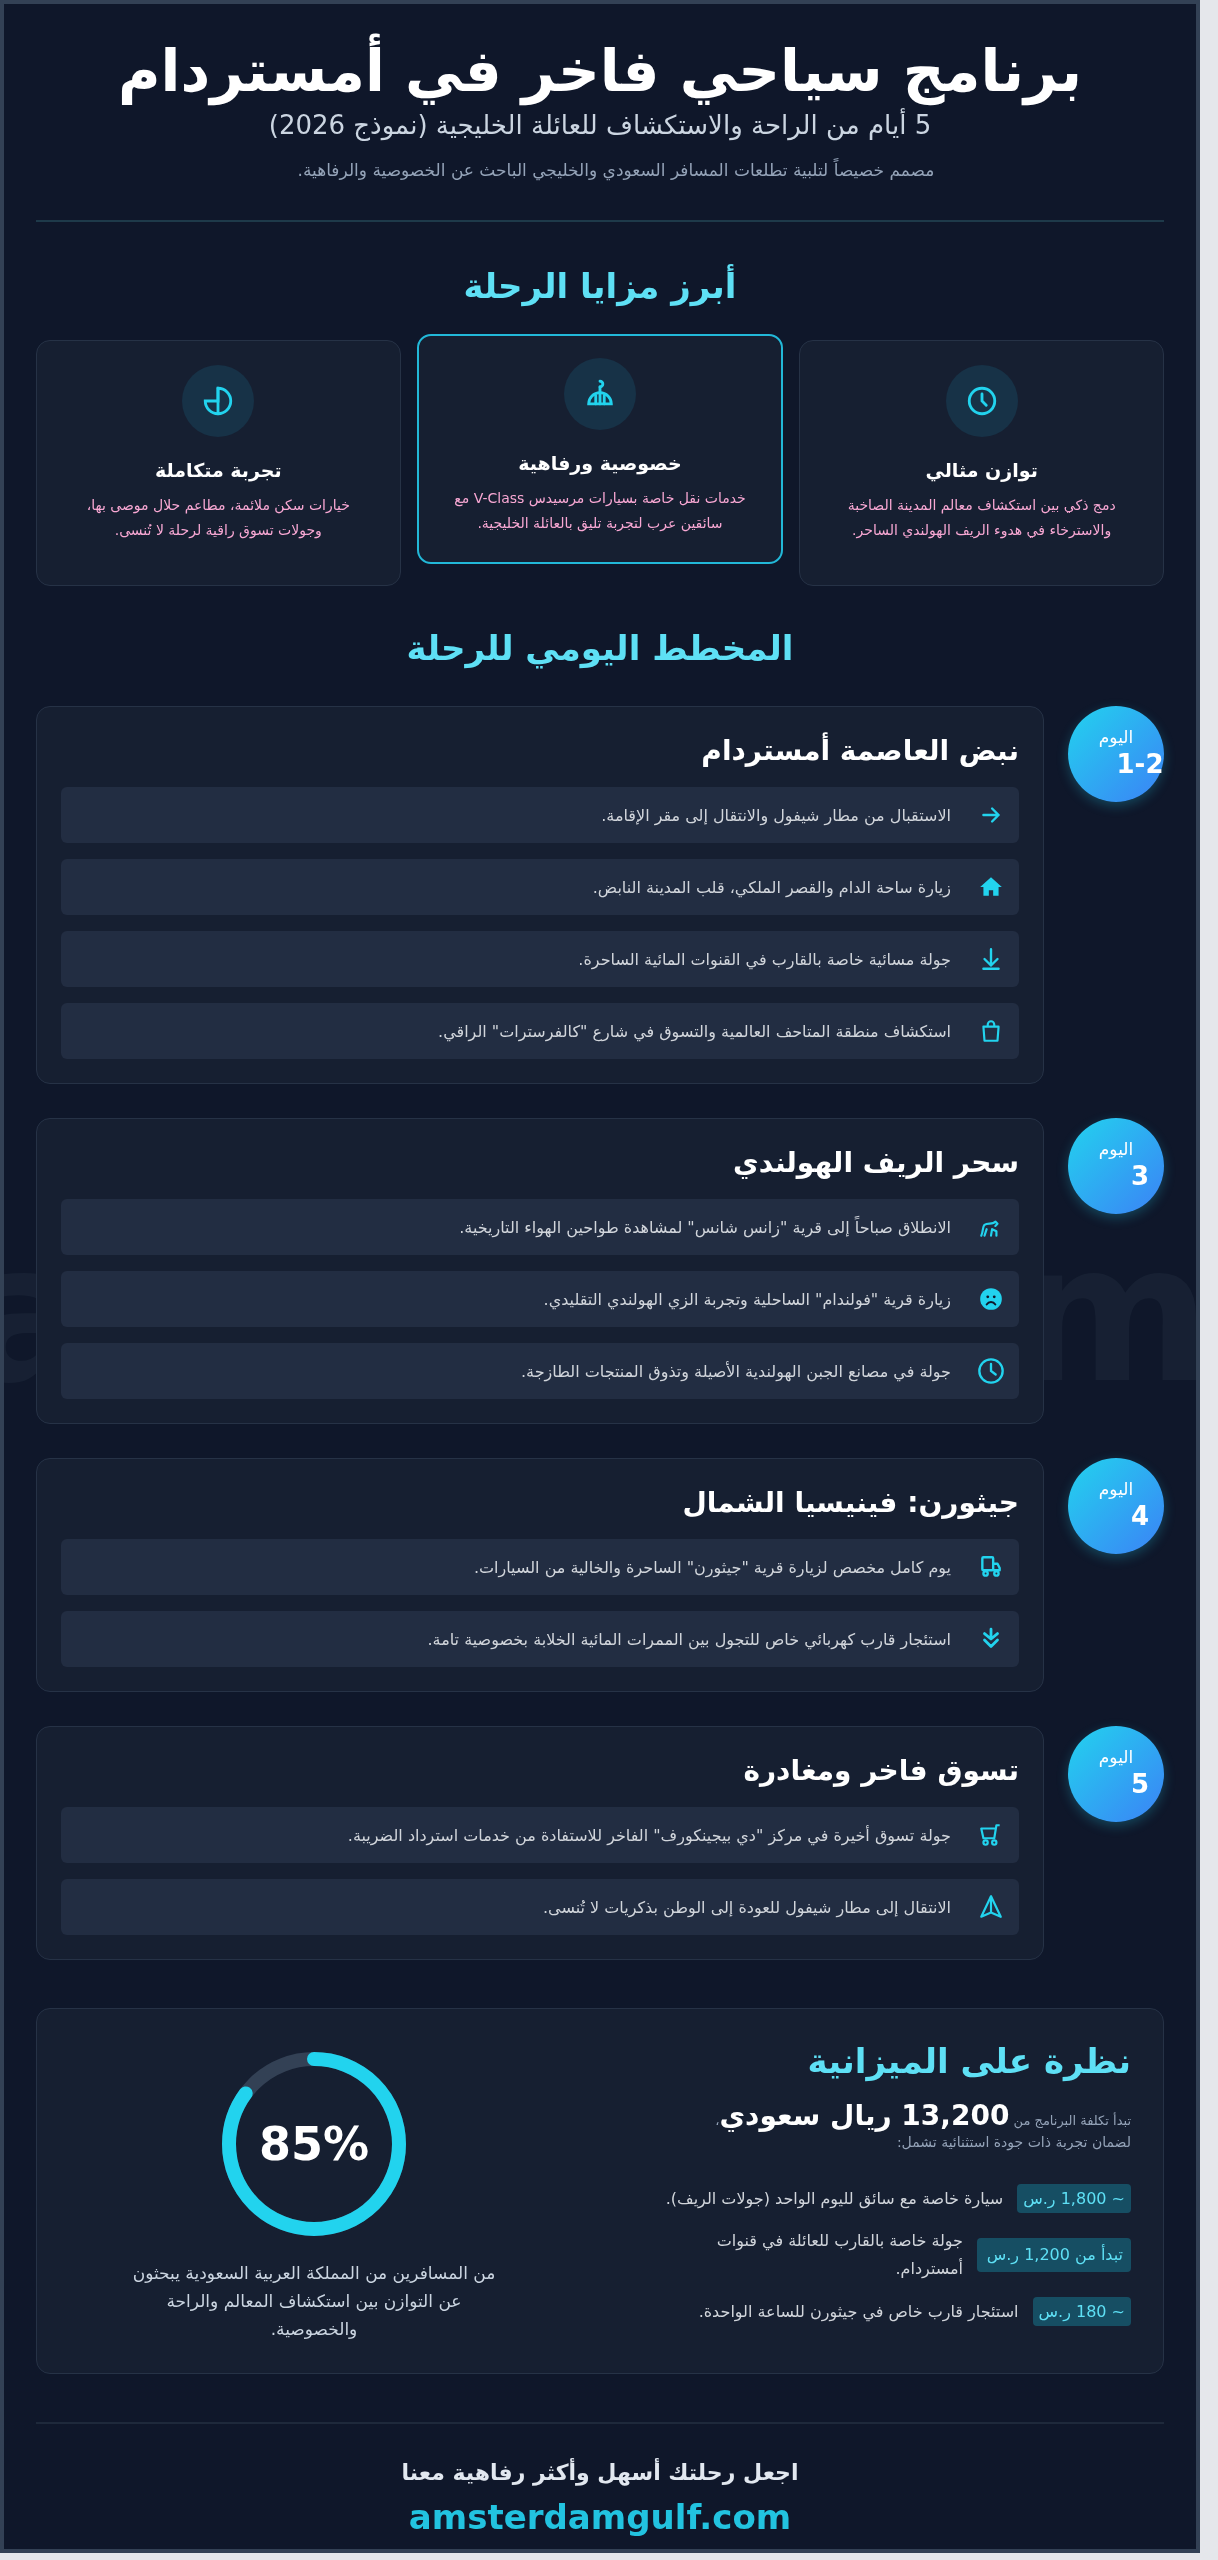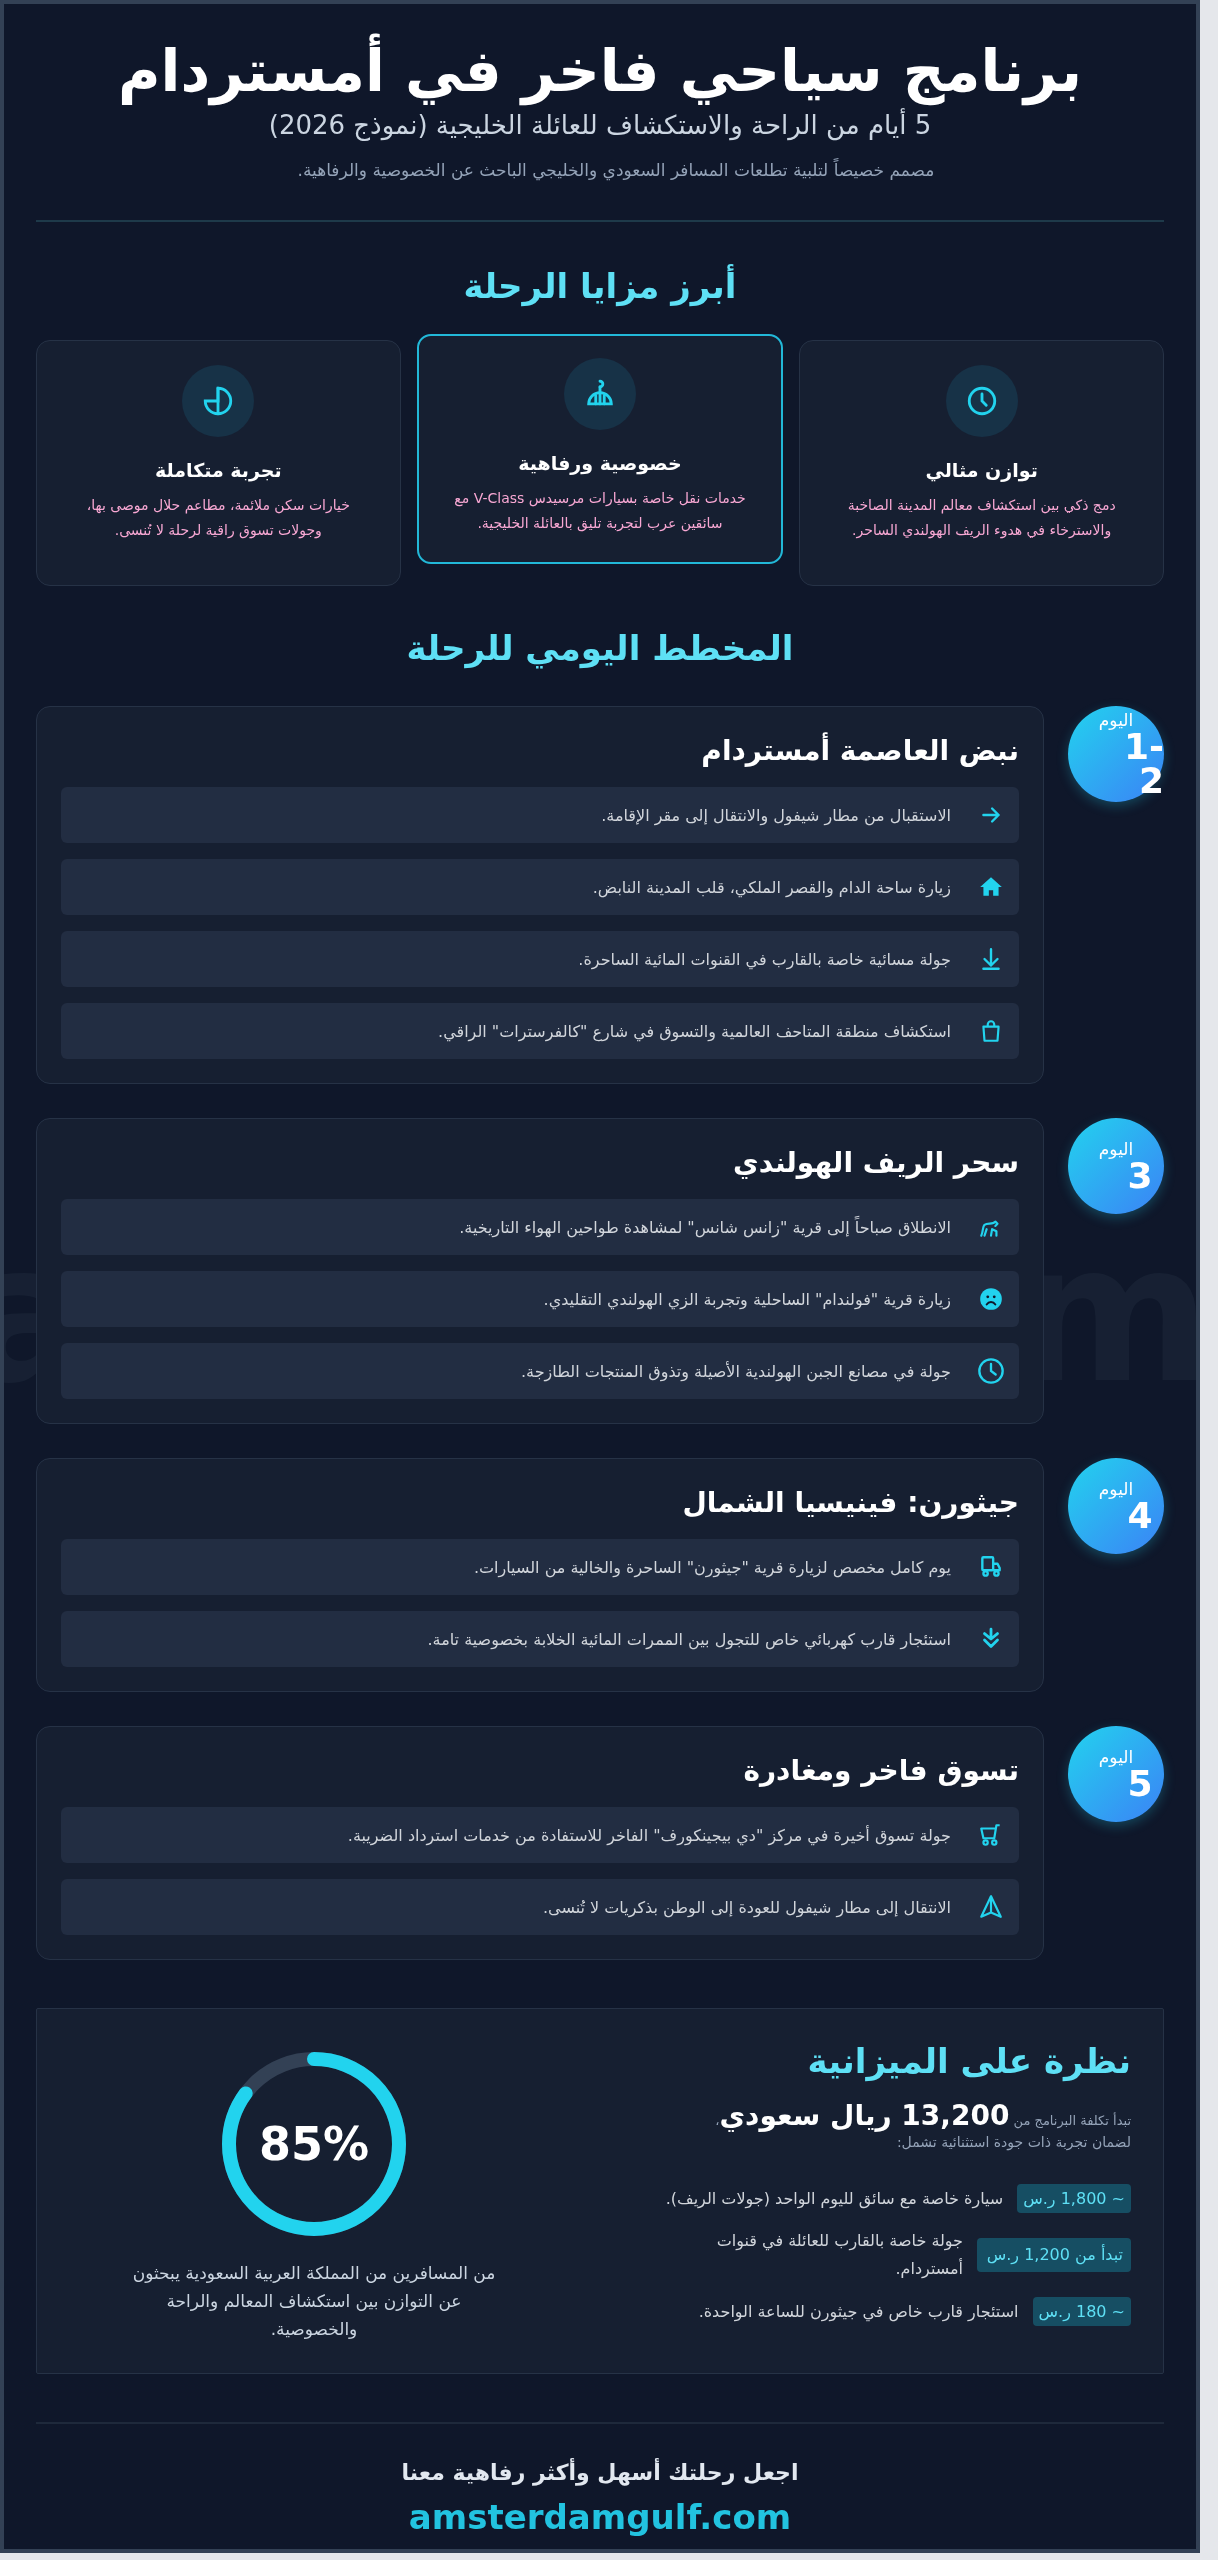--- a/index.html
+++ b/index.html
@@ -37,35 +37,35 @@
     .plan-title { margin-top: 42px; }
     .day-row { display: flex; flex-direction: row; padding: 0 32px 0 32px; margin-top: 34px; gap: 24px; }
     .day-row.first { margin-top: 38px; }
     .day-badge {
       width: 96px; height: 96px; border-radius: 50%; flex: none;
       background: linear-gradient(135deg, #22d3ee 0%, #3b82f6 100%);
       display: flex; flex-direction: column; align-items: center; justify-content: center;
       box-shadow: 0 4px 12px rgba(34,211,238,0.25); color: #fff;
     }
     .day-badge .lbl { font-size: 17px; font-weight: 400; line-height: 20px; }
-    .day-badge .num { font-size: 36px; font-weight: 700; line-height: 34px; margin-left: 48px; }
+    .day-badge .num { font-size: 26px; font-weight: 700; line-height: 34px; margin-left: 48px; }
     .day-card {
       flex: 1; background: #161f31; border: 1px solid #263246; border-radius: 14px;
       padding: 24px 24px 24px 24px;
     }
     .day-title { font-size: 28px; font-weight: 700; color: #ffffff; line-height: 40px; margin-bottom: 12px; }
     .activity {
       display: flex; flex-direction: row; align-items: center; gap: 26px;
       background: #222d42; border-radius: 6px; height: 56px; padding: 0 14px 0 14px; margin-top: 16px;
     }
     .activity:first-of-type { margin-top: 0; }
     .activity .ic { width: 28px; height: 28px; flex: none; display: flex; align-items: center; justify-content: center; }
     .activity .txt { font-size: 16px; color: #d1d5db; }
     .budget {
-      margin: 48px 32px 0 32px; background: #161f31; border: 1px solid #263246; border-radius: 2px;
+      margin: 48px 32px 0 32px; background: #161f31; border: 1px solid #263246; border-radius: 14px;
       display: flex; flex-direction: row; height: 366px; padding: 28px 32px;
     }
     .budget-left { flex: 1; }
     .budget-right { width: 490px; display: flex; flex-direction: column; align-items: center; padding-top: 12px; }
     .budget-title { font-size: 34px; font-weight: 700; color: #5ee0f5; line-height: 48px; }
     .price-line { margin-top: 14px; font-size: 13px; color: #94a3b8; }
     .price-line .amt { font-size: 28px; font-weight: 700; color: #ffffff; }
     .price-sub { font-size: 14px; color: #94a3b8; margin-top: 2px; }
     .cost-row { display: flex; flex-direction: row; align-items: center; gap: 14px; margin-top: 14px; }
     .cost-row.first { margin-top: 34px; }

